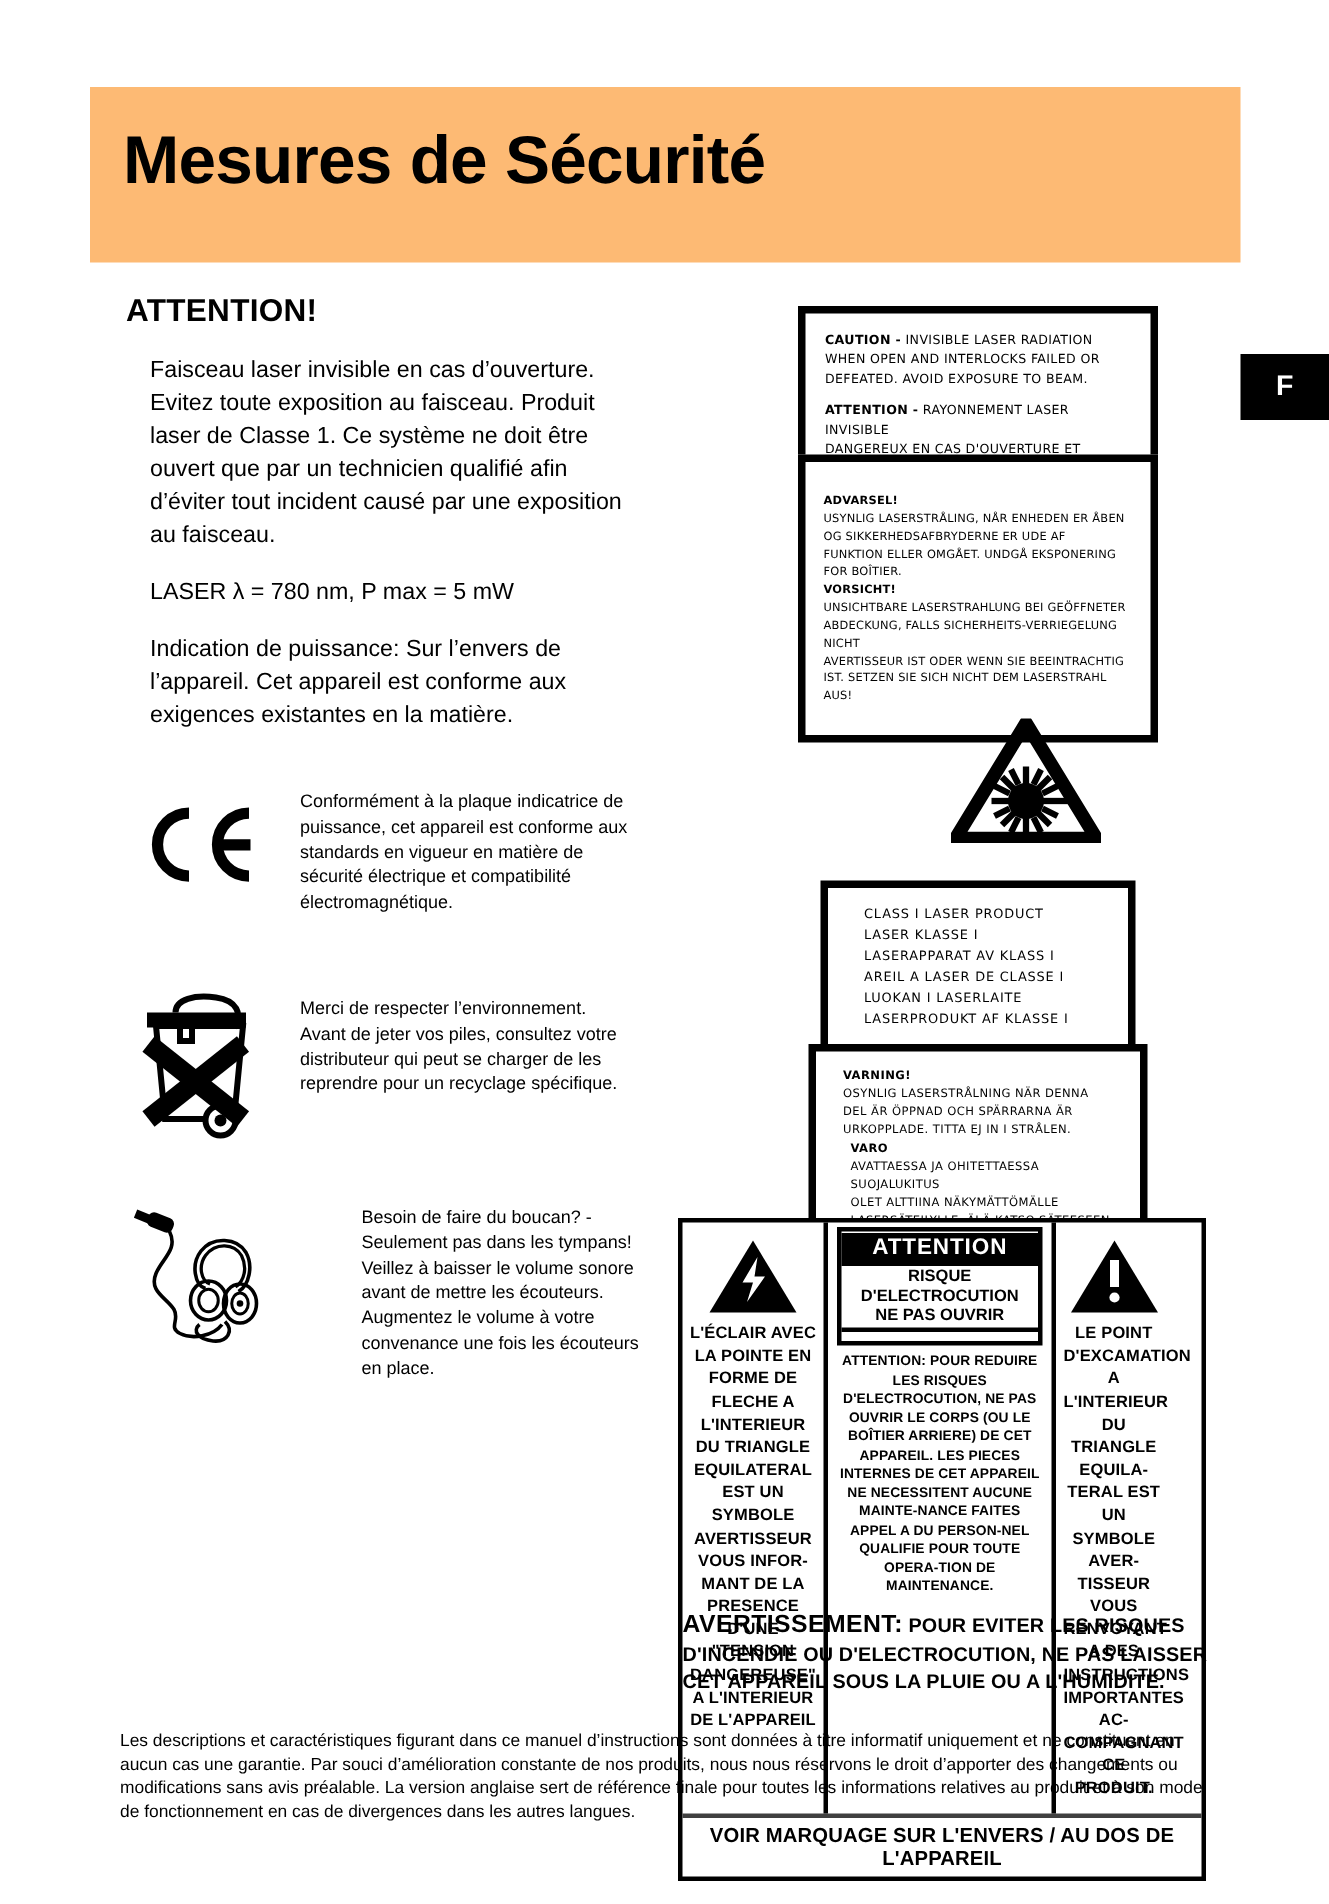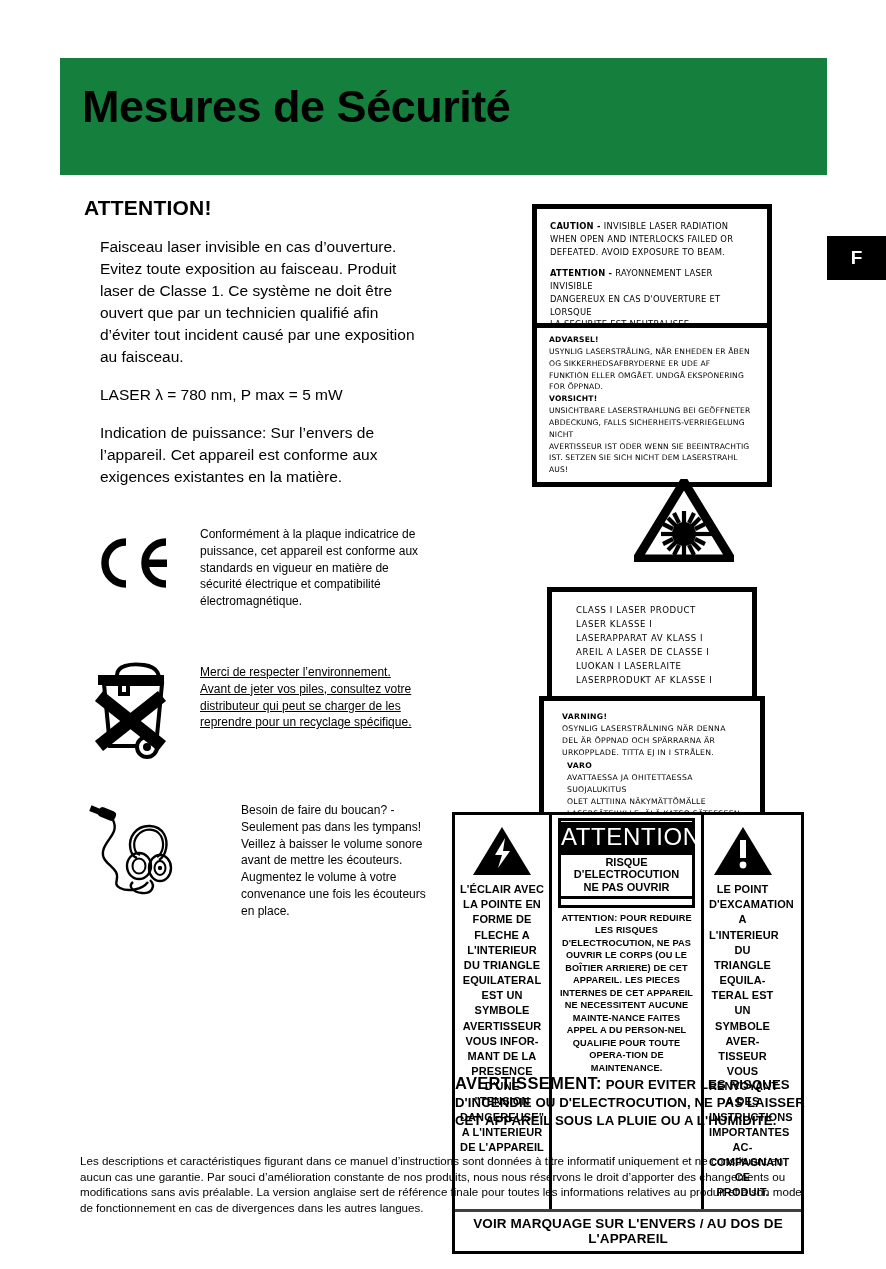--- a/index.html
+++ b/index.html
@@ -16,21 +16,21 @@
     overflow: hidden;
   }
 
   
   #header-band {
     position: absolute;
     left: 60px;
     top: 58px;
     width: 767px;
     height: 117px;
-    background: #15803d;
+    background: #fdba74;
   }
   #page-title {
     position: absolute;
     left: 22px;
     top: 26px;
     font-size: 45px;
     font-weight: bold;
     letter-spacing: -0.5px;
     line-height: 1;
     color: #000;
@@ -124,26 +124,26 @@
     line-height: 1.52;
     letter-spacing: 0.25px;
     padding: 11px 26px 11px 13px;
   }
   #laser-caution-box .gap { height: 9px; }
 
   
   #advarsel-box {
     position: absolute;
     left: 80px;
-    top: 127px;
+    top: 107px;
     width: 240px;
     font-size: 7.6px;
     line-height: 1.56;
     letter-spacing: 0.15px;
-    padding: 6px 12px;
+    padding: 20px 12px;
   }
 
   
   #laser-symbol {
     position: absolute;
     left: 182px;
     top: 283px;
     width: 100px;
     height: 83px;
   }
@@ -209,22 +209,22 @@
     letter-spacing: 0.1px;
     margin: 0;
     font-family: "Liberation Sans", sans-serif;
   }
   #col-mid .shock-text { font-size: 9.2px; line-height: 1.36; }
 
   #attention-banner {
     background: #000;
     color: #fff;
     text-align: center;
-    font-size: 24px;
-    font-weight: normal;
+    font-size: 15px;
+    font-weight: bold;
     letter-spacing: 0.6px;
     padding: 1px 0 2px 0;
     margin: 1px 0 0 0;
     line-height: 1.15;
   }
   #risque-banner {
     border-top: 2px solid #000;
     border-bottom: 3px solid #000;
     text-align: center;
     font-size: 11px;
@@ -324,21 +324,21 @@
           <circle cx="57" cy="93" r="4" fill="#000"></circle>
 
           <g stroke="#000" stroke-width="13" stroke-linecap="butt">
             <line x1="9" y1="42" x2="72" y2="92"></line>
             <line x1="72" y1="42" x2="9" y2="92"></line>
           </g>
         </svg>
       </div>
     </div>
     <div class="text-cell">
-      <p class="body-para" style="white-space:pre-line;text-decoration:underline;">Merci de respecter l’environnement.
+      <p class="body-para" style="white-space:pre-line;">Merci de respecter l’environnement.
 Avant de jeter vos piles, consultez votre distributeur qui peut se charger de les reprendre pour un recyclage spécifique.</p>
     </div>
   </div>
 
   <div class="icon-row" id="hp-row">
     <div class="icon-cell">
       <div style="margin-top:12px;">
         <svg width="96" height="105" viewBox="0 0 96 105" aria-hidden="true">
 
           <g fill="#000">
@@ -379,21 +379,21 @@
     <p>DANGEREUX EN CAS D'OUVERTURE ET LORSQUE</p>
     <p>LA SECURITE EST NEUTRALISEE .</p>
     <p>EXPOSITION DANGEREUSE AU FAISCEAU.</p>
   </div>
 
   <div class="warn-box" id="advarsel-box">
     <p class="bold">ADVARSEL!</p>
     <p>USYNLIG LASERSTRÅLING, NÅR ENHEDEN ER ÅBEN</p>
     <p>OG SIKKERHEDSAFBRYDERNE ER UDE AF</p>
     <p>FUNKTION ELLER OMGÅET. UNDGÅ EKSPONERING</p>
-    <p>FOR ÖPPNAD.</p>
+    <p>FOR BOÎTIER.</p>
     <p class="bold">VORSICHT!</p>
     <p>UNSICHTBARE LASERSTRAHLUNG BEI  GEÖFFNETER</p>
     <p>ABDECKUNG, FALLS SICHERHEITS-VERRIEGELUNG NICHT</p>
     <p>AVERTISSEUR IST ODER WENN SIE BEEINTRACHTIG</p>
     <p>IST. SETZEN SIE SICH NICHT DEM LASERSTRAHL AUS!</p>
   </div>
 
   <div id="laser-symbol">
     <svg width="100" height="83" viewBox="0 0 100 83" aria-hidden="true">
       <path d="M50 3 L97 80 L3 80 Z" fill="none" stroke="#000" stroke-width="9" stroke-linejoin="miter"></path>

